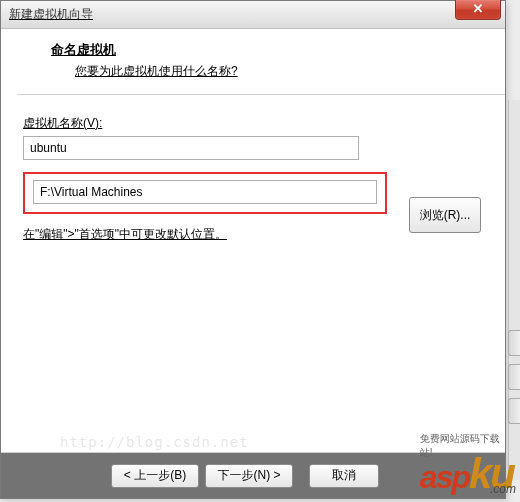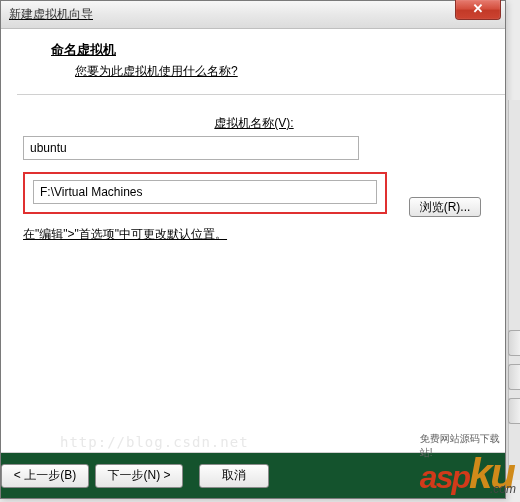--- a/index.html
+++ b/index.html
@@ -78,21 +78,20 @@
       font-size: 12px;
       color: #000;
     }
     .body-section {
       padding: 20px 20px 0 22px;
     }
     .field-label {
       font-size: 12px;
       color: #000;
       margin-bottom: 4px;
-      text-align: center;
     }
     .text-input {
       width: 336px;
       height: 24px;
       border: 1px solid #b0b0b0;
       padding: 2px 6px;
       font-size: 12px;
       font-family: inherit;
       background: #fff;
       outline: none;
@@ -108,46 +107,46 @@
     }
     .highlight-box .text-input {
       width: 100%;
       border: 1px solid #b0b0b0;
     }
     .browse-btn {
       position: absolute;
       left: 408px;
       top: 196px;
       width: 72px;
-      height: 20px;
+      height: 36px;
       background: linear-gradient(to bottom, #fdfdfd, #e6e6e6);
       border: 1px solid #8a8a8a;
       border-radius: 3px;
       font-size: 12px;
       cursor: pointer;
       font-family: inherit;
     }
     .hint-text {
       margin-top: 12px;
       font-size: 12px;
       color: #000;
     }
     .button-bar {
       position: absolute;
       bottom: 0;
       left: 0;
       right: 0;
       height: 46px;
       border-top: 1px solid #d0d0d0;
       display: flex;
-      justify-content: flex-start;
+      justify-content: center;
       align-items: center;
       padding-right: 16px;
       gap: 6px;
-      background: #14532d;
+      background: #737373;
     }
     .footer-btn {
       height: 24px;
       min-width: 88px;
       padding: 0 10px;
       background: linear-gradient(to bottom, #fdfdfd, #e6e6e6);
       border: 1px solid #8a8a8a;
       border-radius: 3px;
       font-size: 12px;
       cursor: pointer;

